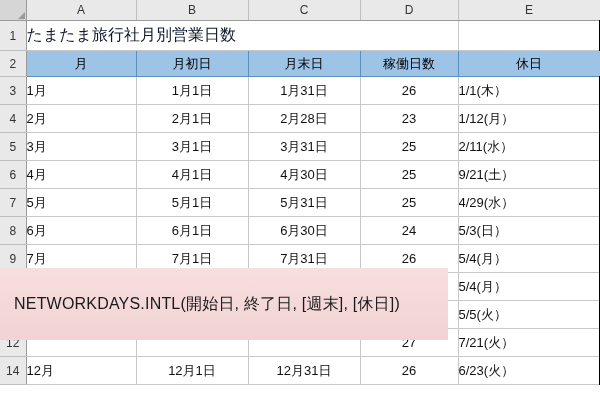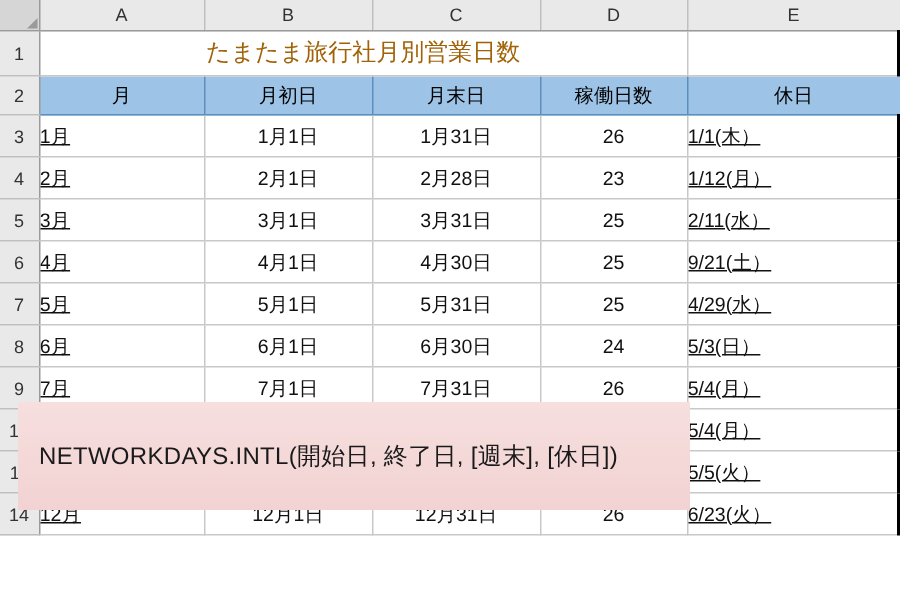--- a/index.html
+++ b/index.html
@@ -78,49 +78,48 @@
     padding: 0 4px;
     white-space: nowrap;
     overflow: hidden;
   }
   .r-title {
     height: 30px;
   }
   .title-cell {
     font-weight: bold;
     font-size: 16px;
-    text-align: center;
     border-right: 1px solid #c8c8c8;
     border-bottom: 1px solid #c8c8c8;
-    color: #a16207;
+    color: #0f172a;
   }
   .hdrband {
     background: #9dc3e6;
     text-align: center;
     border-right: 1px solid #5b8fbe;
     border-bottom: 1px solid #5b8fbe;
     border-top: 1px solid #5b8fbe;
     font-size: 13px;
     color: #000;
     height: 26px;
   }
   .hdrband.first {
     border-left: 1px solid #5b8fbe;
   }
-  .left { text-align: left; text-decoration: underline; }
+  .left { text-align: left; }
   .right { text-align: center; }
 
   .colE {
-    border-right: 4px solid #000000;
+    border-right: 2px solid #000000;
   }
 
   
   #formula-overlay {
     position: absolute;
-    left: 12px;
+    left: 0;
     top: 268px;
     width: 448px;
     height: 72px;
     background: #f6dede;
     background: linear-gradient(180deg, #f7dfdf 0%, #f2d2d2 100%);
     display: flex;
     align-items: center;
     padding-left: 14px;
     box-sizing: border-box;
     font-size: 16px;
@@ -235,20 +234,28 @@
     </tr>
     <tr>
       <td class="rowhdr">11</td>
       <td class="cell left"></td>
       <td class="cell right"></td>
       <td class="cell right"></td>
       <td class="cell right">26</td>
       <td class="cell left colE">5/5(火）</td>
     </tr>
     <tr>
+      <td class="rowhdr">12</td>
+      <td class="cell left"></td>
+      <td class="cell right"></td>
+      <td class="cell right"></td>
+      <td class="cell right">27</td>
+      <td class="cell left colE">7/21(火）</td>
+    </tr>
+    <tr>
       <td class="rowhdr">14</td>
       <td class="cell left">12月</td>
       <td class="cell right">12月1日</td>
       <td class="cell right">12月31日</td>
       <td class="cell right">26</td>
       <td class="cell left colE">6/23(火）</td>
     </tr>
   </tbody>
     </table>
 </div>

